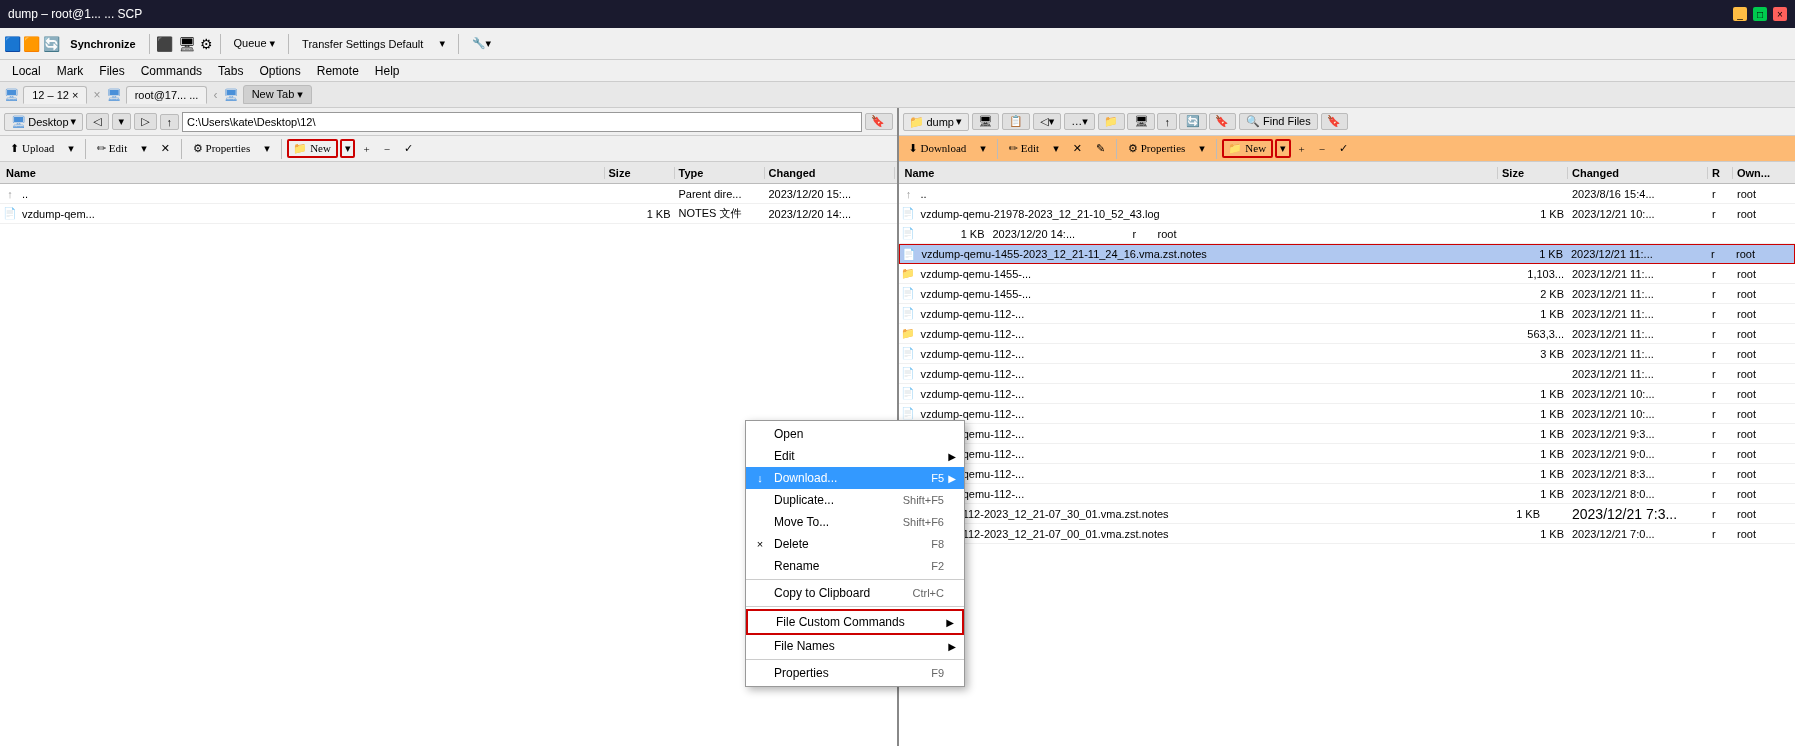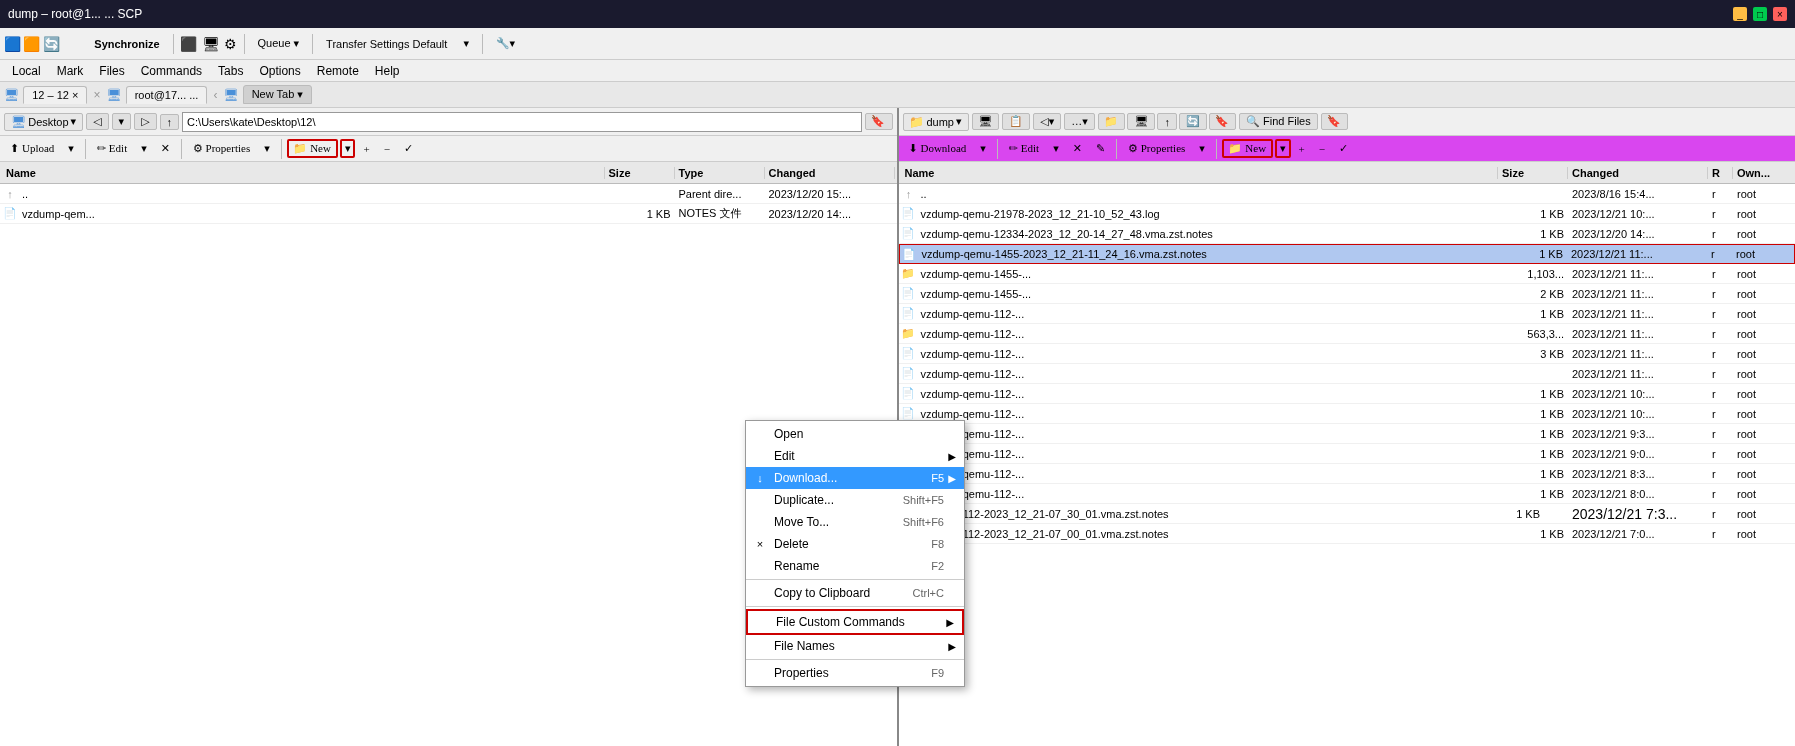--- a/index.html
+++ b/index.html
@@ -69,21 +69,21 @@
     <button class="title-btn close">×</button>
   </div>
 </div>
 
 <div class="toolbar" style="background:#f0f0f0;">
   <span style="display:flex;gap:2px;align-items:center;">
     <span style="font-size:14px;">🟦</span>
     <span style="font-size:14px;">🟧</span>
     <span style="font-size:14px;">🔄</span>
   </span>
-  <button class="toolbar-btn" style="font-weight:bold;margin-left:24px;">Synchronize</button>
+  <button class="toolbar-btn" style="font-weight:bold;">Synchronize</button>
   <div class="sep"></div>
   <span style="font-size:14px;">⬛</span>
   <span style="font-size:14px;">🖥</span>
   <span style="font-size:14px;">⚙</span>
   <div class="sep"></div>
   <button class="toolbar-btn">Queue ▾</button>
   <div class="sep"></div>
   <button class="toolbar-btn">Transfer Settings Default</button>
   <button class="toolbar-btn">▾</button>
   <div class="sep"></div>
@@ -189,21 +189,21 @@
         <button class="location-btn">📁</button>
         <button class="location-btn">🖥</button>
         <button class="location-btn">↑</button>
         <button class="location-btn">🔄</button>
         <button class="location-btn">🔖</button>
       </span>
       <button class="location-btn">🔍 Find Files</button>
       <button class="location-btn">🔖</button>
     </div>
 
-    <div style="display:flex;align-items:center;gap:2px;padding:1px 4px;background:#d946ef;border-bottom:1px solid #ccc;height:26px;">
+    <div style="display:flex;align-items:center;gap:2px;padding:1px 4px;background:#fdba74;border-bottom:1px solid #ccc;height:26px;">
       <button class="pane-btn">⬇ Download</button>
       <span class="pane-btn">▾</span>
       <span class="sep"></span>
       <button class="pane-btn">✏ Edit</button>
       <span class="pane-btn">▾</span>
       <button class="pane-btn">✕</button>
       <button class="pane-btn">✎</button>
       <span class="sep"></span>
       <button class="pane-btn">⚙ Properties</button>
       <span class="pane-btn">▾</span>
@@ -235,21 +235,20 @@
         <div class="file-row" style="">
     <span class="file-icon" style="color:#6699cc">📄</span>
     <span class="file-name">vzdump-qemu-21978-2023_12_21-10_52_43.log</span>
     <span style="width:70px;padding:0 4px;font-size:11px;text-align:right;">1 KB</span>
     <span style="width:140px;padding:0 4px;font-size:11px;">2023/12/21 10:...</span>
     <span style="width:25px;padding:0 4px;font-size:11px;">r</span>
     <span style="width:60px;padding:0 4px;font-size:11px;">root</span>
   </div>
         <div class="file-row" style="">
     <span class="file-icon" style="color:#6699cc">📄</span>
-    <span class="file-name">vzdump-qemu-12334-2023_12_20-14_27_48.vma.zst.notes</span>
     <span style="width:70px;padding:0 4px;font-size:11px;text-align:right;">1 KB</span>
     <span style="width:140px;padding:0 4px;font-size:11px;">2023/12/20 14:...</span>
     <span style="width:25px;padding:0 4px;font-size:11px;">r</span>
     <span style="width:60px;padding:0 4px;font-size:11px;">root</span>
   </div>
         <div class="file-row highlighted selected" style="background: rgb(176, 200, 240); border: 1px solid rgb(204, 0, 0);">
     <span class="file-icon" style="color:#6699cc">📄</span>
     <span class="file-name">vzdump-qemu-1455-2023_12_21-11_24_16.vma.zst.notes</span>
     <span style="width:70px;padding:0 4px;font-size:11px;text-align:right;">1 KB</span>
     <span style="width:140px;padding:0 4px;font-size:11px;">2023/12/21 11:...</span>

